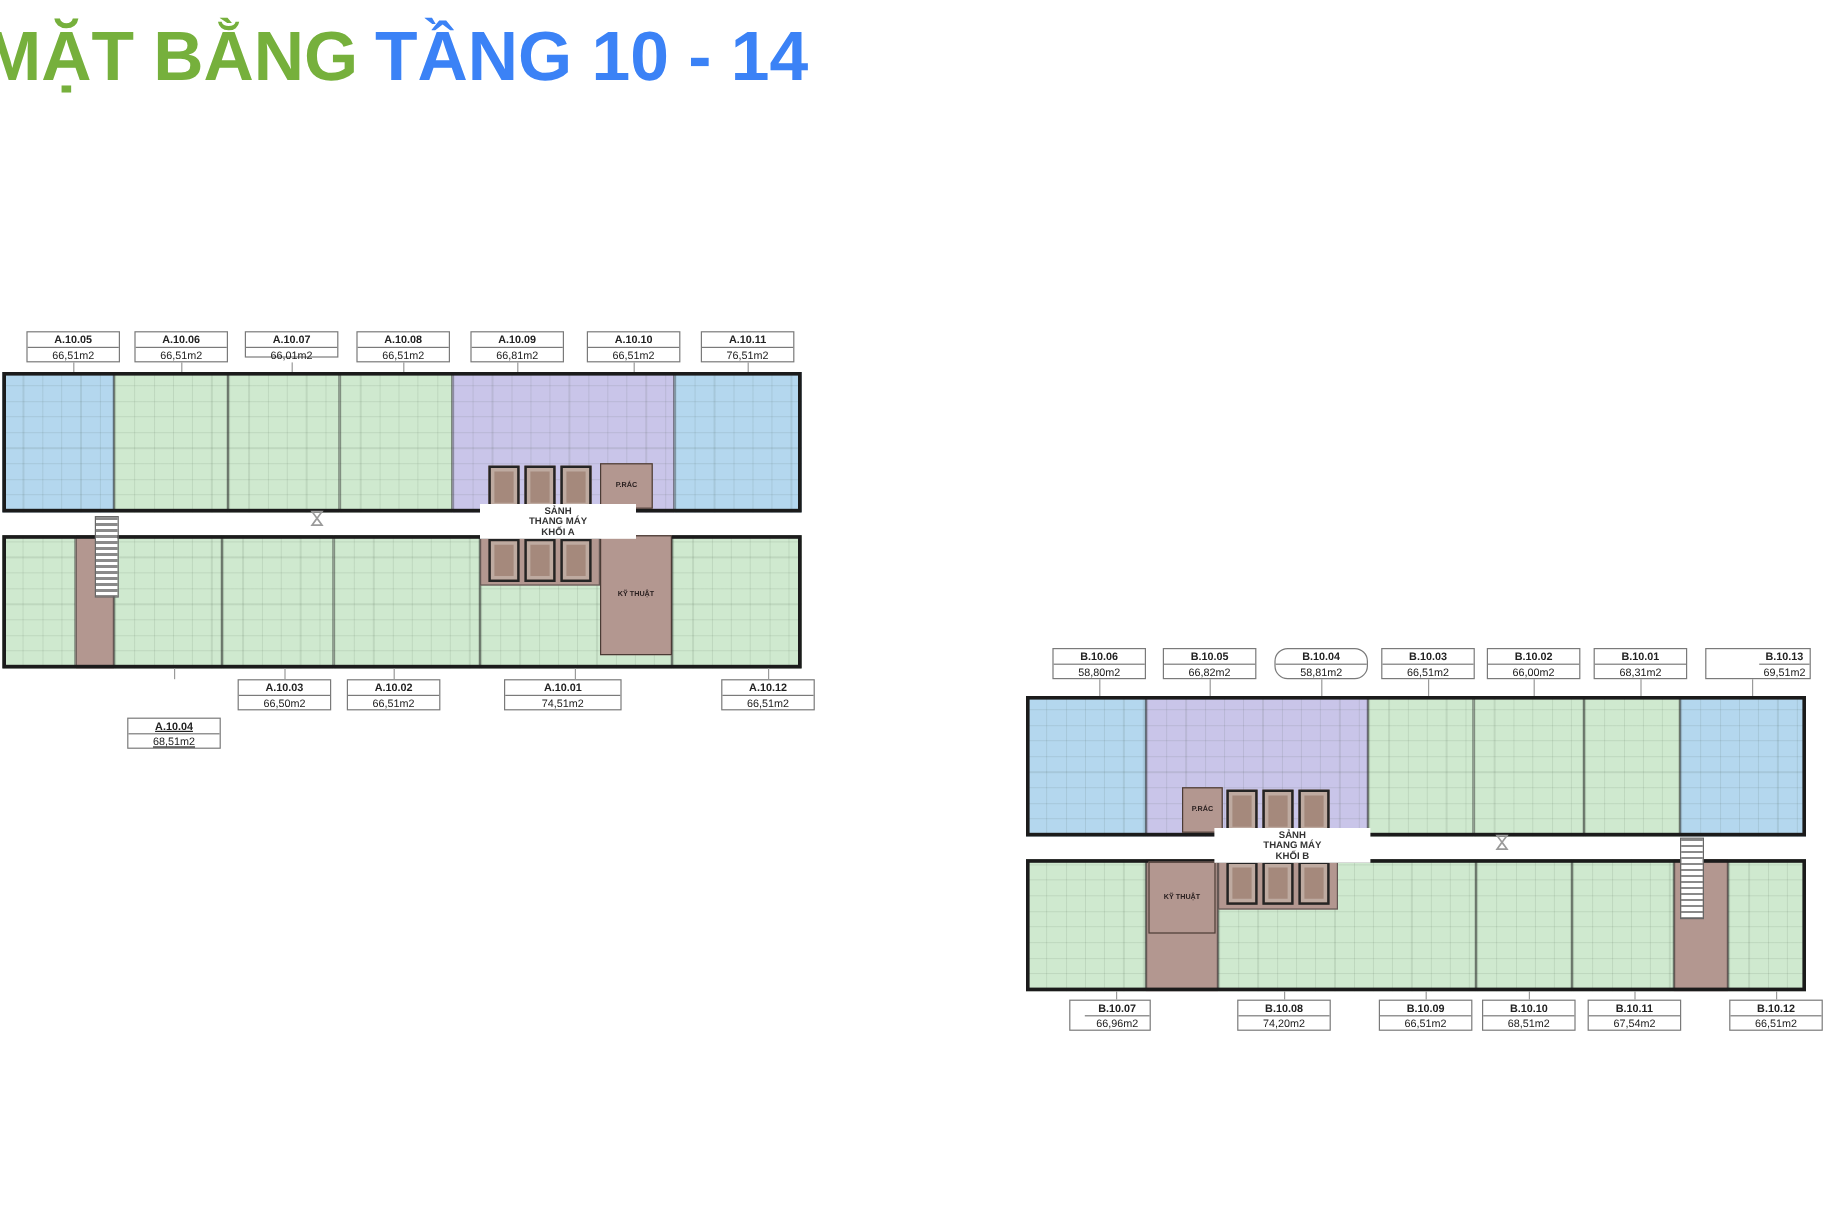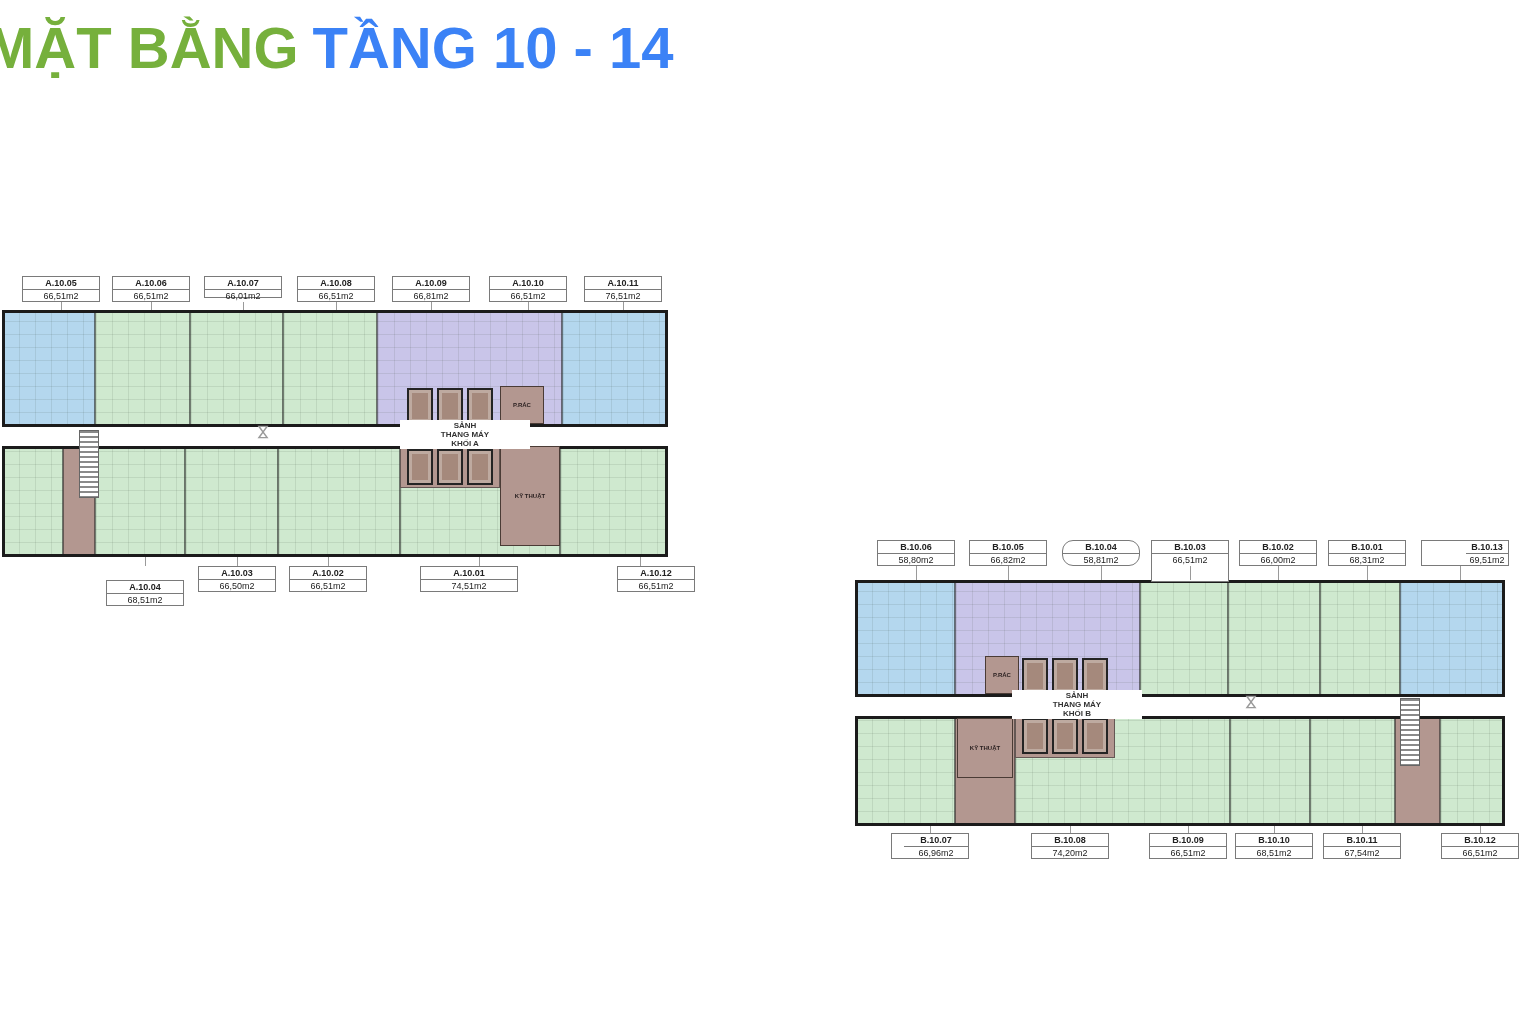--- a/index.html
+++ b/index.html
@@ -100,41 +100,41 @@
     <div class="ulabel" style="left: 489px; top: 276px; width: 78px; height: 26px;">
       <div class="u">A.10.10</div>
       <div class="a">66,51m2</div>
     </div>
     <div class="leader" style="left: 528px; top: 302px; width: 1px; height: 8px;"></div>
     <div class="ulabel" style="left: 584px; top: 276px; width: 78px; height: 26px;">
       <div class="u">A.10.11</div>
       <div class="a">76,51m2</div>
     </div>
     <div class="leader" style="left: 623px; top: 302px; width: 1px; height: 8px;"></div>
-    <div class="ulabel" style="left: 106px; top: 580px; width: 78px; height: 26px;">
+    <div class="ulabel" style="left: 106px; top: 598px; width: 78px; height: 26px; text-decoration: underline;">
       <div class="u">A.10.04</div>
       <div class="a">68,51m2</div>
     </div>
     <div class="leader" style="left: 145px; top: 557px; width: 1px; height: 9px;"></div>
     <div class="ulabel" style="left: 198px; top: 566px; width: 78px; height: 26px;">
       <div class="u">A.10.03</div>
       <div class="a">66,50m2</div>
     </div>
     <div class="leader" style="left: 237px; top: 557px; width: 1px; height: 9px;"></div>
     <div class="ulabel" style="left: 289px; top: 566px; width: 78px; height: 26px;">
       <div class="u">A.10.02</div>
       <div class="a">66,51m2</div>
     </div>
     <div class="leader" style="left: 328px; top: 557px; width: 1px; height: 9px;"></div>
     <div class="ulabel" style="left: 420px; top: 566px; width: 98px; height: 26px;">
       <div class="u">A.10.01</div>
       <div class="a">74,51m2</div>
     </div>
     <div class="leader" style="left: 479px; top: 557px; width: 1px; height: 9px;"></div>
-    <div class="ulabel" style="left: 601px; top: 566px; width: 78px; height: 26px; margin-left: 16px;">
+    <div class="ulabel" style="left: 601px; top: 566px; width: 78px; height: 26px;">
       <div class="u">A.10.12</div>
       <div class="a">66,51m2</div>
     </div>
     <div class="leader" style="left: 640px; top: 557px; width: 1px; height: 9px;"></div>
     <div class="unit c-blue" style="left: 855px; top: 580px; width: 100px; height: 117px;"></div>
     <div class="unit c-purple" style="left: 955px; top: 580px; width: 185px; height: 117px;"></div>
     <div class="unit c-green" style="left: 1140px; top: 580px; width: 88px; height: 117px;"></div>
     <div class="unit c-green" style="left: 1228px; top: 580px; width: 92px; height: 117px;"></div>
     <div class="unit c-green" style="left: 1320px; top: 580px; width: 80px; height: 117px;"></div>
     <div class="unit c-blue" style="left: 1400px; top: 580px; width: 105px; height: 117px;"></div>
@@ -171,41 +171,41 @@
     <div class="ulabel" style="left: 969px; top: 540px; width: 78px; height: 26px;">
       <div class="u">B.10.05</div>
       <div class="a">66,82m2</div>
     </div>
     <div class="leader" style="left: 1008px; top: 566px; width: 1px; height: 14px;"></div>
     <div class="ulabel" style="left: 1062px; top: 540px; width: 78px; height: 26px; border-radius: 11px;">
       <div class="u">B.10.04</div>
       <div class="a">58,81m2</div>
     </div>
     <div class="leader" style="left: 1101px; top: 566px; width: 1px; height: 14px;"></div>
-    <div class="ulabel" style="left: 1151px; top: 540px; width: 78px; height: 42px;">
+    <div class="ulabel" style="left: 1151px; top: 540px; width: 78px; height: 26px;">
       <div class="u">B.10.03</div>
       <div class="a">66,51m2</div>
     </div>
     <div class="leader" style="left: 1190px; top: 566px; width: 1px; height: 14px;"></div>
     <div class="ulabel" style="left: 1239px; top: 540px; width: 78px; height: 26px;">
       <div class="u">B.10.02</div>
       <div class="a">66,00m2</div>
     </div>
     <div class="leader" style="left: 1278px; top: 566px; width: 1px; height: 14px;"></div>
     <div class="ulabel" style="left: 1328px; top: 540px; width: 78px; height: 26px;">
       <div class="u">B.10.01</div>
       <div class="a">68,31m2</div>
     </div>
     <div class="leader" style="left: 1367px; top: 566px; width: 1px; height: 14px;"></div>
     <div class="ulabel" style="left: 1421px; top: 540px; width: 88px; height: 26px; padding-left: 44px;">
       <div class="u">B.10.13</div>
       <div class="a">69,51m2</div>
     </div>
     <div class="leader" style="left: 1460px; top: 566px; width: 1px; height: 14px;"></div>
-    <div class="ulabel" style="left: 891px; top: 833px; width: 78px; height: 26px; padding-left: 12px;">
+    <div class="ulabel" style="left: 891px; top: 833px; width: 68px; height: 26px; padding-left: 12px;">
       <div class="u">B.10.07</div>
       <div class="a">66,96m2</div>
     </div>
     <div class="leader" style="left: 930px; top: 826px; width: 1px; height: 7px;"></div>
     <div class="ulabel" style="left: 1031px; top: 833px; width: 78px; height: 26px;">
       <div class="u">B.10.08</div>
       <div class="a">74,20m2</div>
     </div>
     <div class="leader" style="left: 1070px; top: 826px; width: 1px; height: 7px;"></div>
     <div class="ulabel" style="left: 1149px; top: 833px; width: 78px; height: 26px;">

